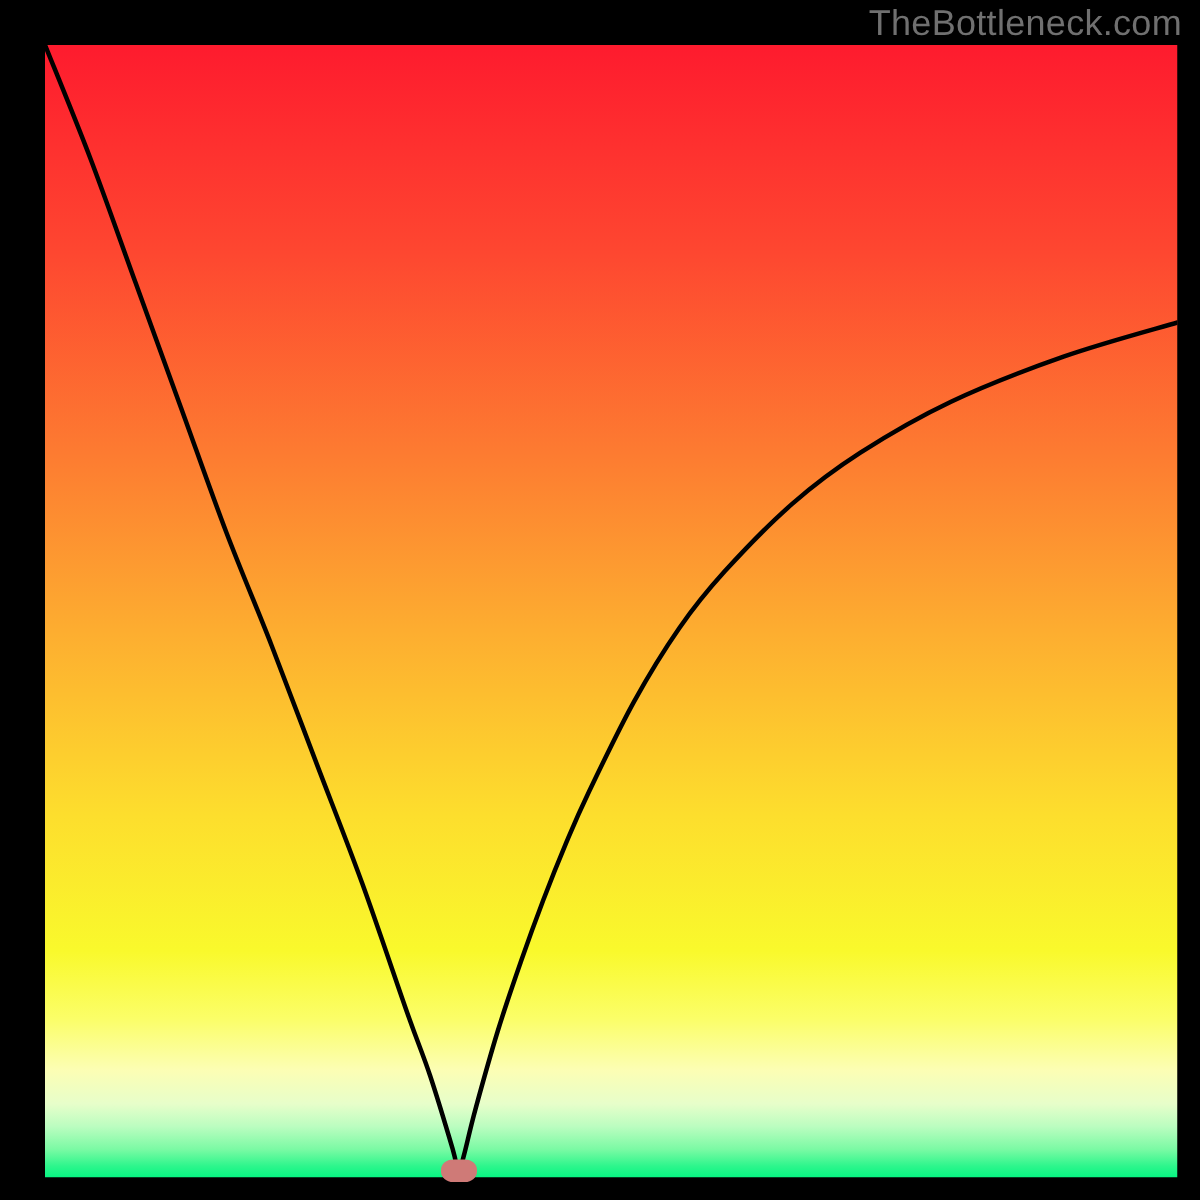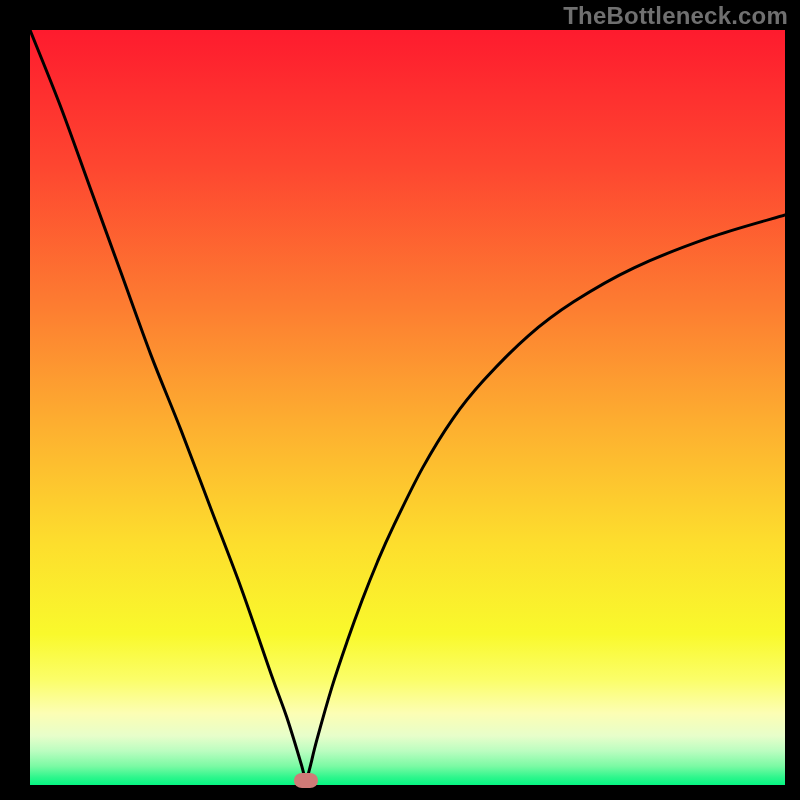--- a/index.html
+++ b/index.html
@@ -15,21 +15,21 @@
     position: relative;
     width: 800px;
     height: 800px;
   }
   .watermark {
     position: absolute;
     top: 2px;
     right: 12px;
     color: #707070;
     font-size: 24px;
-    font-weight: 700;
+    font-weight: 400;
     letter-spacing: 0.2px;
     user-select: none;
   }
   .plot {
     position: absolute;
     left: 30px;
     top: 30px;
     width: 755px;
     height: 755px;
   }

